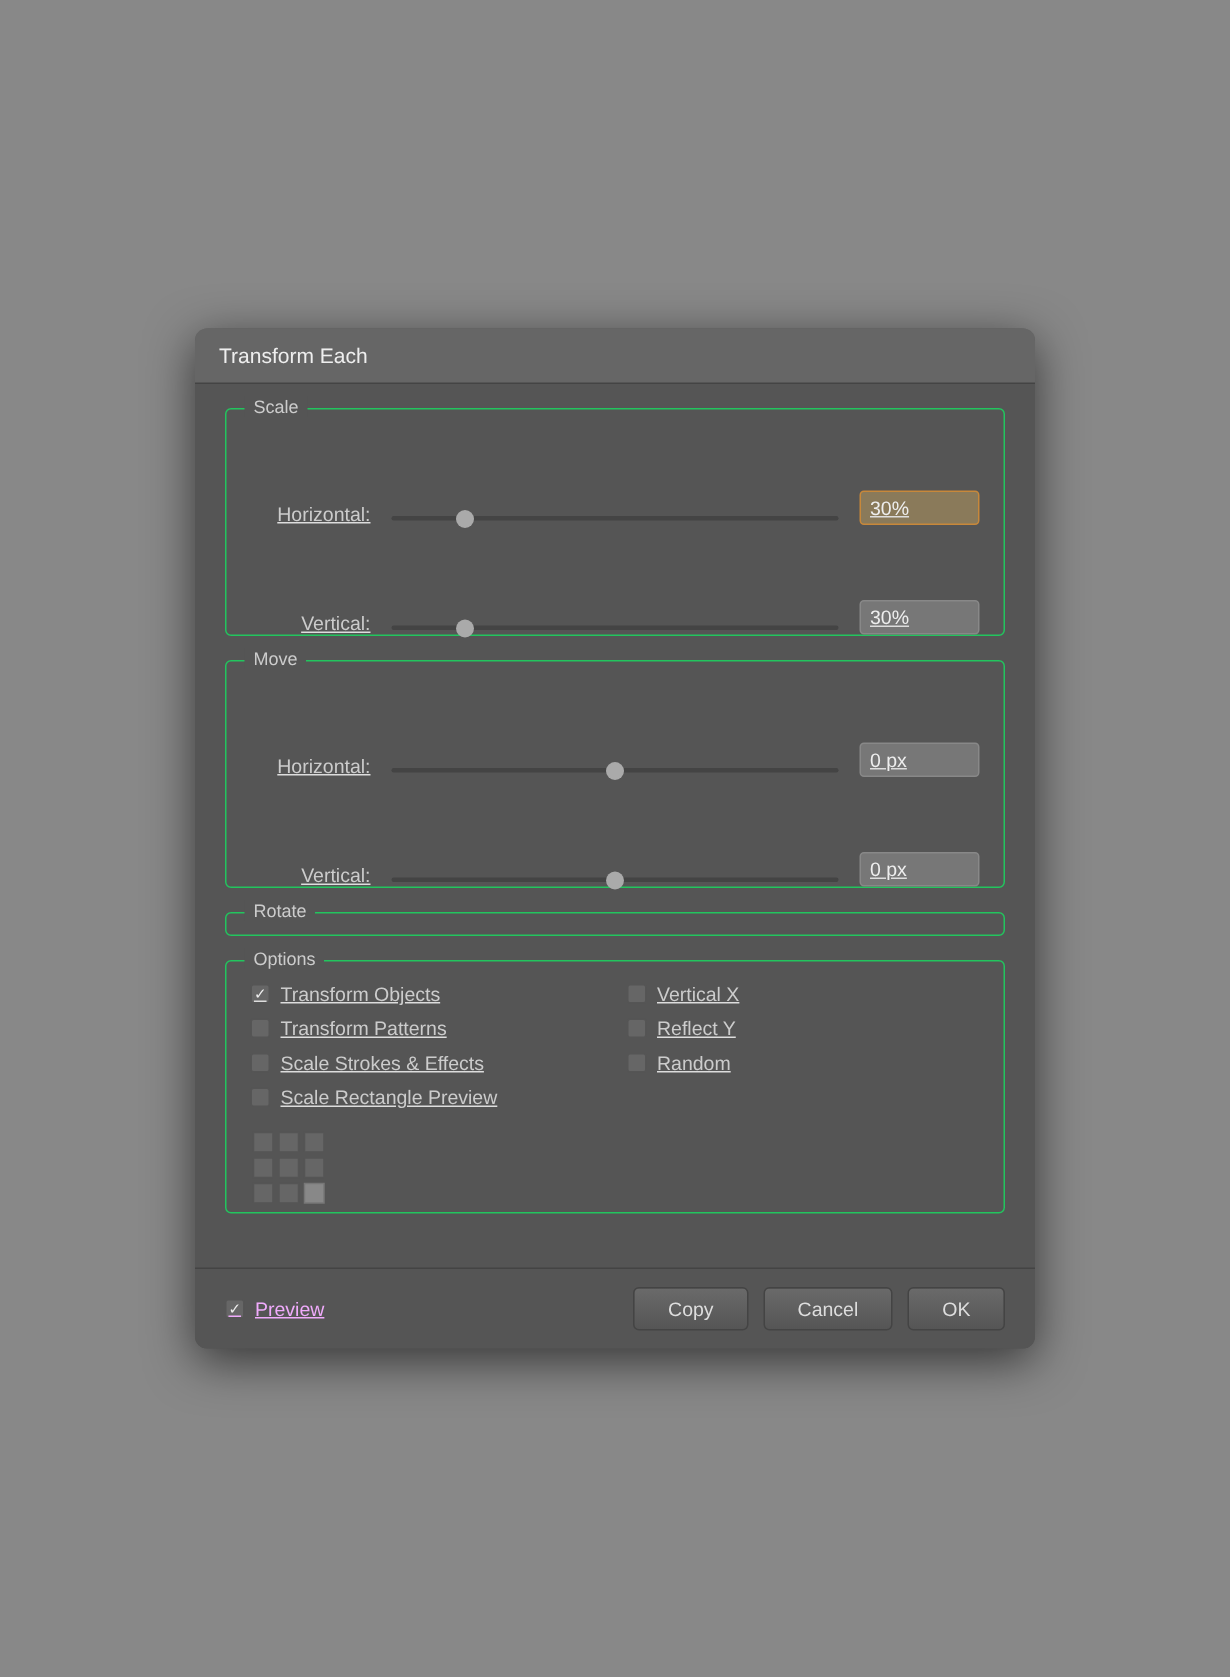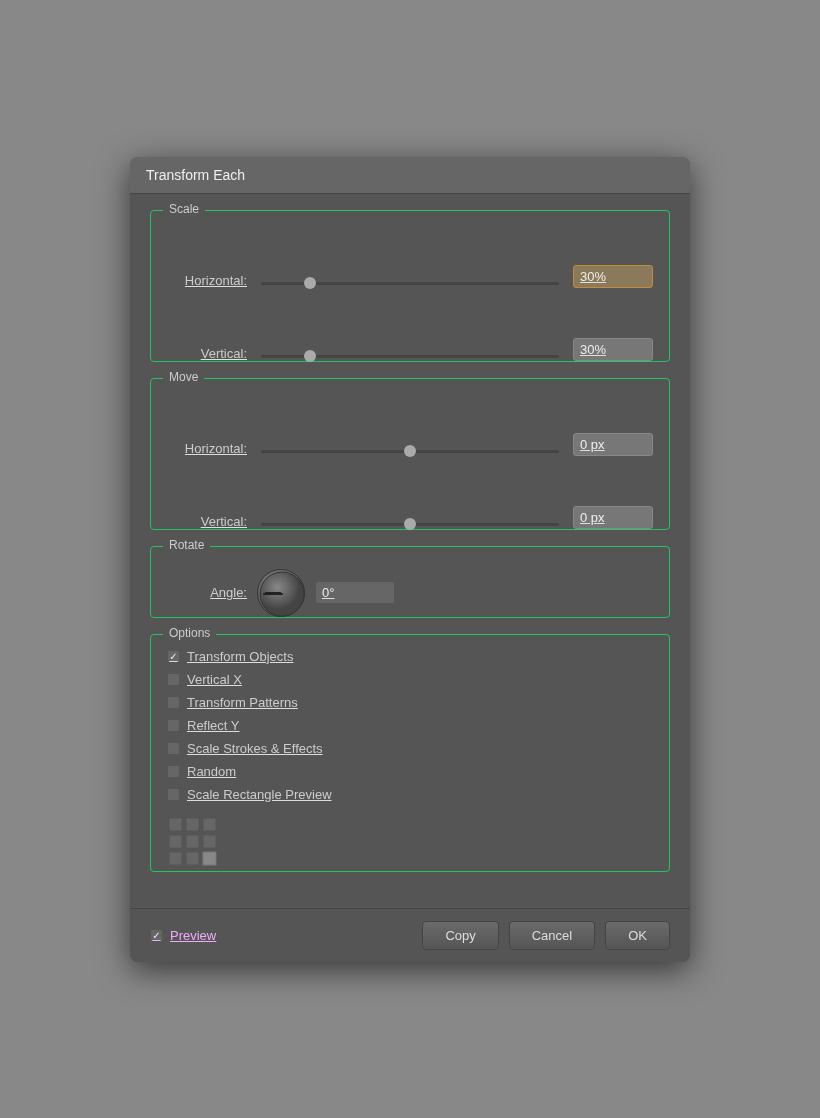--- a/index.html
+++ b/index.html
@@ -134,21 +134,21 @@
       border: 1px solid #555;
       border-radius: 3px;
       color: #eee;
       font-size: 13px;
       padding: 3px 6px;
     }
 
     
     .options-grid {
       display: grid;
-      grid-template-columns: 1fr;
+      grid-template-columns: 1fr 1fr;
       gap: 8px 16px;
     }
 
     .checkbox-row {
       display: flex;
       align-items: center;
       gap: 7px;
       font-size: 13px;
       color: #ccc;
     }
@@ -293,38 +293,20 @@
           <div class="slider-wrapper">
             <input type="range" min="-500" max="500" value="0" style="appearance: none; width: 100%; height: 3px; background: rgb(68, 68, 68); border-radius: 2px; outline: none; cursor: pointer;">
           </div>
           <input class="value-input" type="text" value="0 px" style="">
         </div>
       </div>
 
       <div class="section">
         <div class="section-label">Rotate</div>
 
-        <div class="rotate-row">
-          <span class="field-label">Angle:</span>
-          <div class="angle-dial">
-            
-            <svg width="48" height="48" viewBox="0 0 48 48">
-              <defs>
-                <radialGradient id="dialGrad" cx="40%" cy="35%">
-                  <stop offset="0%" stop-color="#888"></stop>
-                  <stop offset="100%" stop-color="#444"></stop>
-                </radialGradient>
-              </defs>
-              <circle cx="24" cy="24" r="22" fill="url(#dialGrad)" stroke="#333" stroke-width="1"></circle>
-
-              <line x1="24" y1="24" x2="6" y2="24" stroke="#222" stroke-width="2" stroke-linecap="round"></line>
-            </svg>
-          </div>
-          <input class="angle-input" type="text" value="0°" style="">
-        </div>
       </div>
 
       <div class="section">
         <div class="section-label">Options</div>
 
         <div class="options-grid">
 
           <div class="checkbox-row">
             <div class="checkbox checked"></div>
             <span>Transform Objects</span>

